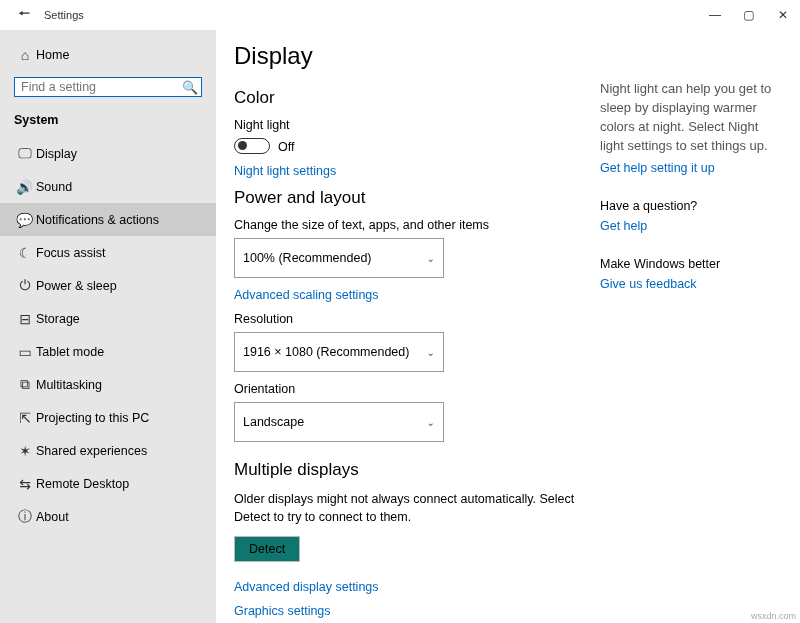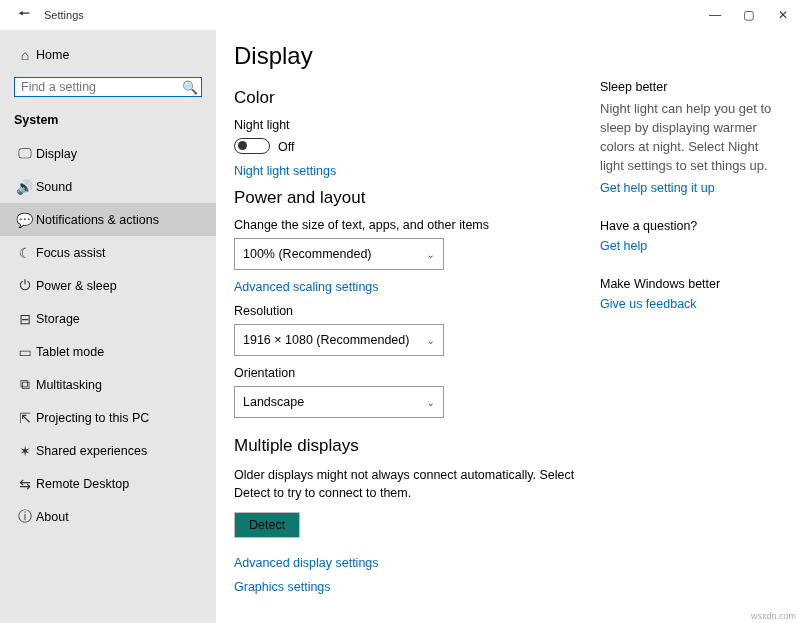--- a/index.html
+++ b/index.html
@@ -33,21 +33,21 @@
   .link { color: #0067c0; font-size: 12.5px; margin: 10px 0; display: block; cursor: pointer; }
   .body-text { font-size: 12.5px; line-height: 1.45; margin: 2px 0 10px 0; }
 
   
   .toggle { display: flex; align-items: flex-end; gap: 8px; margin: 4px 0; }
   .toggle-track { width: 36px; height: 16px; border: 1.5px solid #333; border-radius: 10px; position: relative; background: #fff; }
   .toggle-thumb { width: 9px; height: 9px; background: #333; border-radius: 50%; position: absolute; top: 2px; left: 3px; }
   .toggle-label { font-size: 12.5px; }
 
   
-  .dropdown { width: 210px; height: 32px; border: 1px solid #999; background: #fff; display: flex; align-items: center; padding: 0 8px; font-size: 12.5px; justify-content: space-between; cursor: pointer; }
+  .dropdown { width: 210px; height: 40px; border: 1px solid #999; background: #fff; display: flex; align-items: center; padding: 0 8px; font-size: 12.5px; justify-content: space-between; cursor: pointer; }
   .dropdown .chev { font-size: 10px; color: #555; }
 
   
   .btn { background: #0f766e; border: 1px solid #bbb; padding: 5px 14px; font-size: 12.5px; cursor: pointer; }
 
   
   .info-col { flex: 1; padding: 38px 28px 0 16px; }
   .info-block { margin-bottom: 24px; }
   .info-title { font-size: 12.5px; font-weight: 400; margin-bottom: 6px; }
   .info-body { font-size: 13px; color: #555; line-height: 1.45; margin-bottom: 6px; }
@@ -168,21 +168,20 @@
       <h2 class="section" style="margin-top:18px">Multiple displays</h2>
       <div class="body-text">Older displays might not always connect automatically. Select Detect to try to connect to them.</div>
       <button class="btn">Detect</button>
 
       <a class="link" style="margin-top:18px">Advanced display settings</a>
       <a class="link">Graphics settings</a>
     </div>
 
     <div class="info-col">
       <div class="info-block">
-        <div class="info-title">Sleep better</div>
         <div class="info-body">Night light can help you get to sleep by displaying warmer colors at night. Select Night light settings to set things up.</div>
         <a class="info-link">Get help setting it up</a>
       </div>
       <div class="info-block">
         <div class="info-title">Have a question?</div>
         <a class="info-link">Get help</a>
       </div>
       <div class="info-block">
         <div class="info-title">Make Windows better</div>
         <a class="info-link">Give us feedback</a>

